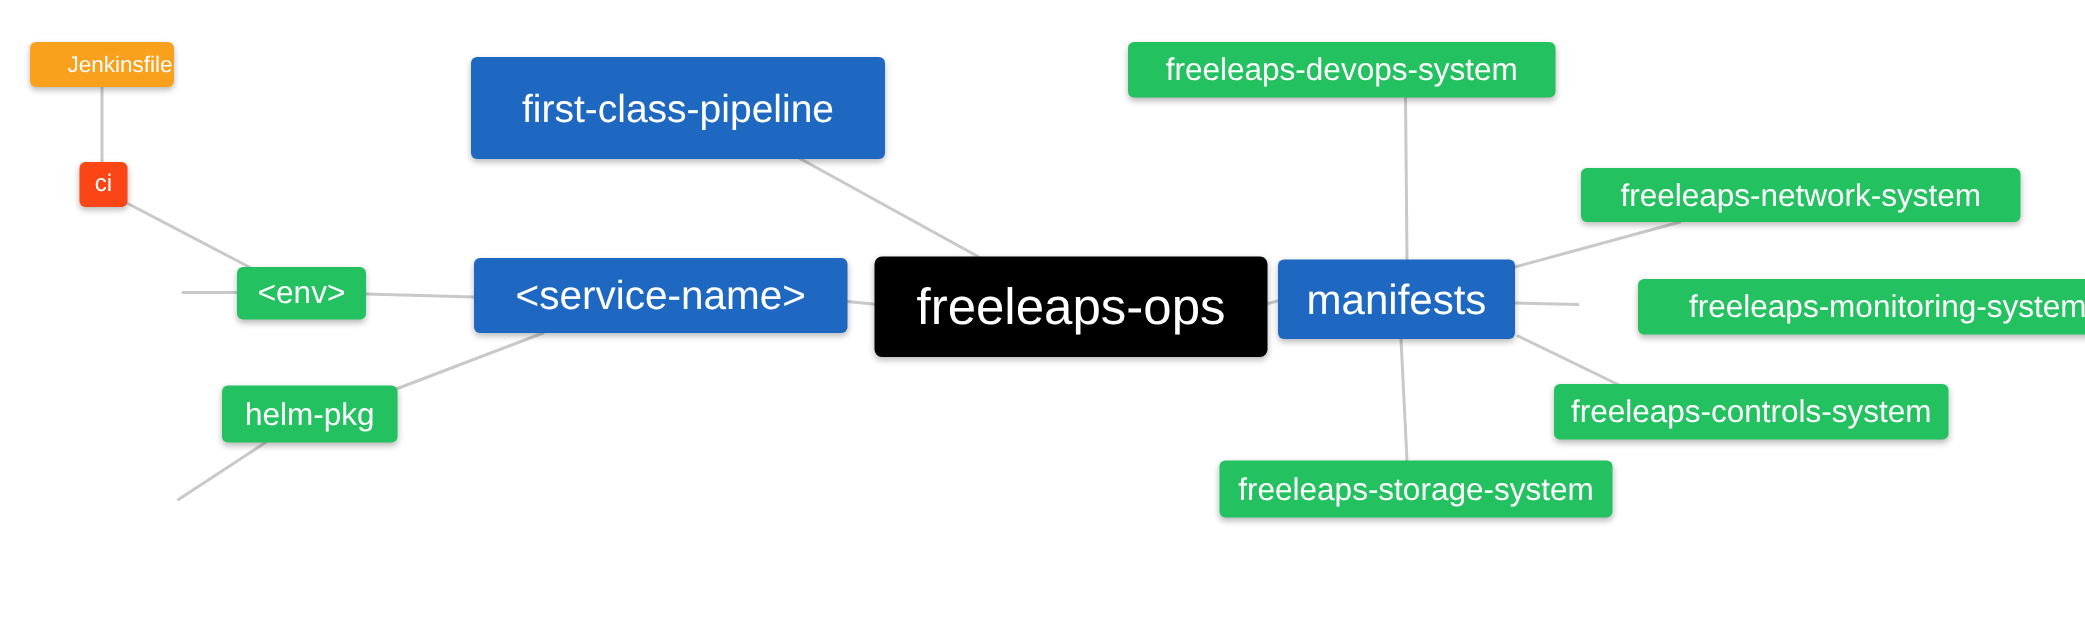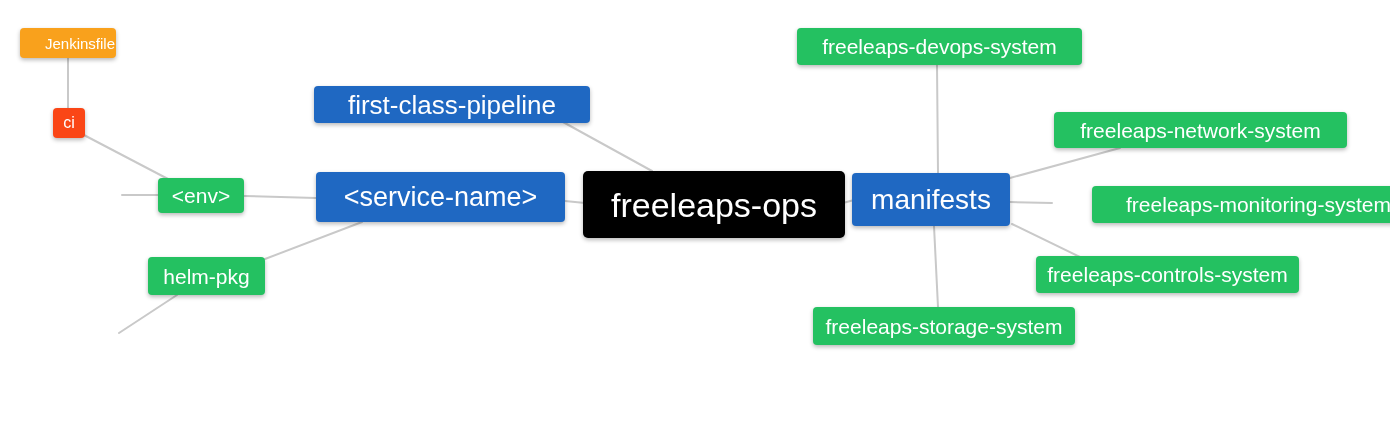--- a/index.html
+++ b/index.html
@@ -39,25 +39,25 @@
     cursor: pointer;
     line-height: 1;
   }
   
   #n-jenkinsfile   { left: 20px;   top: 28px;  width: 96px;  height: 30px; font-size: 15px; }
   #n-ci            { left: 53px;   top: 108px; width: 32px;  height: 30px; font-size: 16px; }
   #n-argo-app      { left: 30px;   top: 178px; width: 92px;  height: 34px; font-size: 17px; }
   #n-env           { left: 158px;  top: 178px; width: 86px;  height: 35px; font-size: 21px; }
   #n-helm-pkg      { left: 148px;  top: 257px; width: 117px; height: 38px; font-size: 21px; }
   #n-values-yaml   { left: 8px;    top: 333px; width: 170px; height: 32px; font-size: 17px; }
-  #n-pipeline      { left: 314px;  top: 38px;  width: 276px; height: 37px; font-size: 26px; margin-top: 48px; }
+  #n-pipeline      { left: 314px;  top: 38px;  width: 276px; height: 68px; font-size: 26px; }
   #n-service-name  { left: 316px;  top: 172px; width: 249px; height: 50px; font-size: 27px; }
   #n-freeleaps-ops { left: 583px;  top: 171px; width: 262px; height: 67px; font-size: 34px; border-radius: 5px; }
   #n-manifests     { left: 852px;  top: 173px; width: 158px; height: 53px; font-size: 28px; }
-  #n-devops        { left: 797px;  top: 28px;  width: 285px; height: 37px; font-size: 21px; }
+  #n-devops        { left: 752px;  top: 28px;  width: 285px; height: 37px; font-size: 21px; }
   #n-network       { left: 1054px; top: 112px; width: 293px; height: 36px; font-size: 21px; }
   #n-monitoring    { left: 1052px; top: 186px; width: 333px; height: 37px; font-size: 21px; }
   #n-controls      { left: 1036px; top: 256px; width: 263px; height: 37px; font-size: 21px; }
   #n-storage       { left: 813px;  top: 307px; width: 262px; height: 38px; font-size: 21px; }
 </style>
 </head>
 <body>
 
 <div class="canvas">
 

